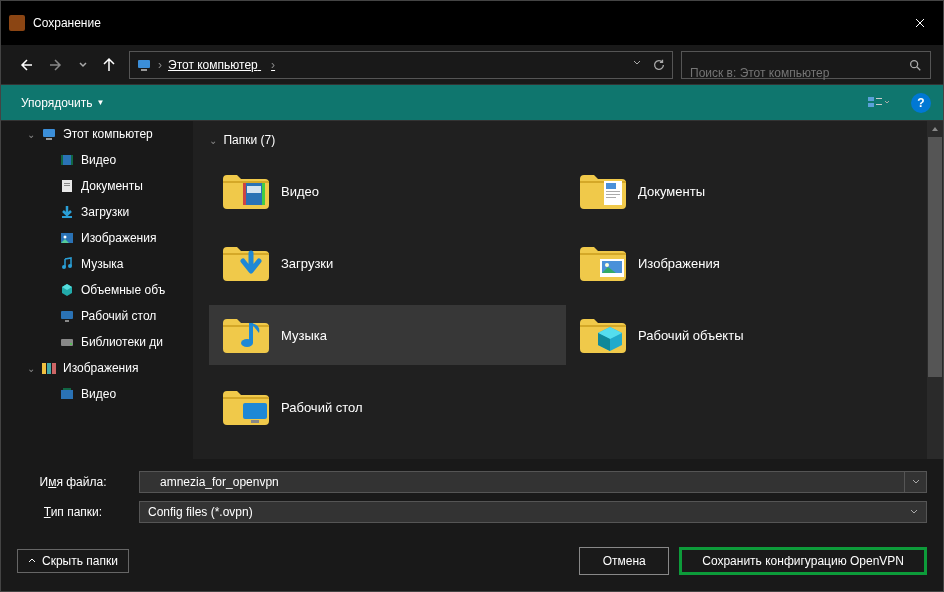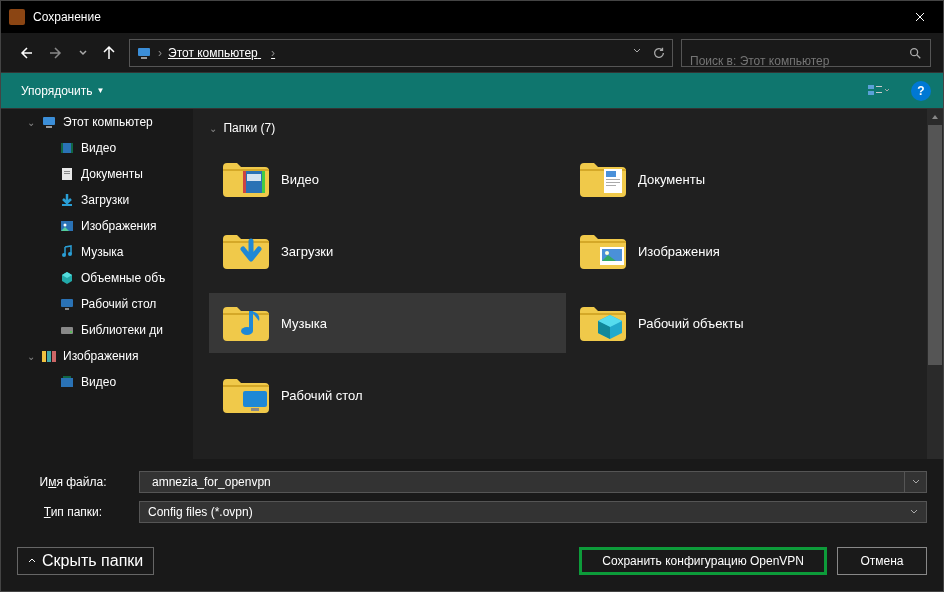--- a/index.html
+++ b/index.html
@@ -1,18 +1,18 @@
 <!DOCTYPE html>
 <html><head>
 <meta charset="utf-8">
 <style>
 * { margin: 0; padding: 0; box-sizing: border-box; font-family: "Segoe UI", Tahoma, sans-serif; }
 body { background: #fff; width: 944px; height: 592px; overflow: hidden; }
 .window { width: 944px; height: 592px; background: #1a1a1a; display: flex; flex-direction: column; border: 1px solid #444; }
-.titlebar { height: 32px; background: #000; display: flex; align-items: center; padding: 0 8px; color: #fff; }
+.titlebar { height: 44px; background: #000; display: flex; align-items: center; padding: 0 8px; color: #fff; }
 .titlebar-icon { width: 16px; height: 16px; margin-right: 8px; background: #8b4513; border-radius: 2px; }
 .titlebar-title { flex: 1; font-size: 12px; }
 .close-btn { width: 46px; height: 32px; display: flex; align-items: center; justify-content: center; cursor: pointer; margin-right: -8px; }
 .close-btn svg { stroke: #fff; }
 .navbar { height: 40px; background: #191919; display: flex; align-items: center; padding: 0 12px; gap: 8px; border-bottom: 1px solid #333; }
 .nav-btn { width: 24px; height: 24px; display: flex; align-items: center; justify-content: center; cursor: pointer; color: #fff; }
 .address-bar { flex: 1; height: 28px; border: 1px solid #555; background: #191919; display: flex; align-items: center; padding: 0 6px; color: #fff; font-size: 12px; }
 .address-icon { width: 16px; height: 16px; margin-right: 6px; }
 .address-text { flex: 1; text-decoration: underline; }
 .address-controls { display: flex; gap: 4px; }
@@ -40,24 +40,24 @@
 .section-header { display: flex; align-items: center; padding: 12px 16px 8px; color: #fff; font-size: 12px; }
 .section-chevron { margin-right: 6px; color: #888; font-size: 10px; }
 .folder-grid { display: grid; grid-template-columns: 1fr 1fr; gap: 12px 0; padding: 6px 0 12px 16px; margin-right: 20px; }
 .folder-item { display: flex; align-items: center; padding: 10px 12px; color: #fff; font-size: 13px; cursor: pointer; border-radius: 0; }
 .folder-item.selected { background: #373737; }
 .folder-icon { width: 48px; height: 40px; margin-right: 12px; position: relative; flex-shrink: 0; }
 .bottom-panel { background: #191919; padding: 12px 16px 16px; }
 .field-row { display: flex; align-items: center; margin-bottom: 8px; }
 .field-label { width: 112px; text-align: center; color: #fff; font-size: 12px; margin-right: 10px; }
 .field-label .underline { text-decoration: underline; }
-.field-input { flex: 1; height: 22px; background: #333; border: 1px solid #555; color: #fff; font-size: 12px; padding: 0 12px; outline: none; }
+.field-input { flex: 1; height: 22px; background: #333; border: 1px solid #555; color: #fff; font-size: 12px; padding: 0 20px; outline: none; }
 .field-dropdown { flex: 1; height: 22px; background: #333; border: 1px solid #555; color: #fff; font-size: 12px; padding: 0 8px; display: flex; align-items: center; justify-content: space-between; cursor: pointer; }
 .button-row { display: flex; justify-content: space-between; align-items: center; margin-top: 24px; }
-.hide-folders { display: flex; align-items: center; gap: 6px; color: #fff; font-size: 16px; cursor: pointer; border: 1px solid #666; padding: 4px 10px; }
+.hide-folders { display: flex; align-items: center; gap: 6px; color: #fff; font-size: 12px; cursor: pointer; border: 1px solid #666; padding: 4px 10px; }
 .action-buttons { display: flex; gap: 10px; }
 .btn { min-width: 90px; height: 28px; border: 1px solid #888; background: #1a1a1a; color: #fff; font-size: 12px; cursor: pointer; padding: 0 16px; display: flex; align-items: center; justify-content: center; }
 .btn.primary { border: 3px solid #0d9b3a; padding: 0 20px; }
 </style>
 </head>
 <body>
 
 <div class="window">
 
   <div class="titlebar">
@@ -333,23 +333,23 @@
       </div>
     </div>
     <div class="button-row">
       <div class="hide-folders">
         <svg width="8" height="8" viewBox="0 0 8 8" fill="none" stroke="#fff">
             <path d="M1 5 L4 2 L7 5"></path>
           </svg>
         <span>Скрыть папки</span>
       </div>
       <div class="action-buttons">
+        <div class="btn">
+            <span>Отмена</span>
+          </div>
         <div class="btn primary">
             <span>Сохранить конфигурацию OpenVPN</span>
           </div>
-        <div class="btn">
-            <span>Отмена</span>
-          </div>
       </div>
     </div>
   </div>
 
 </div>
 
 </body></html>

